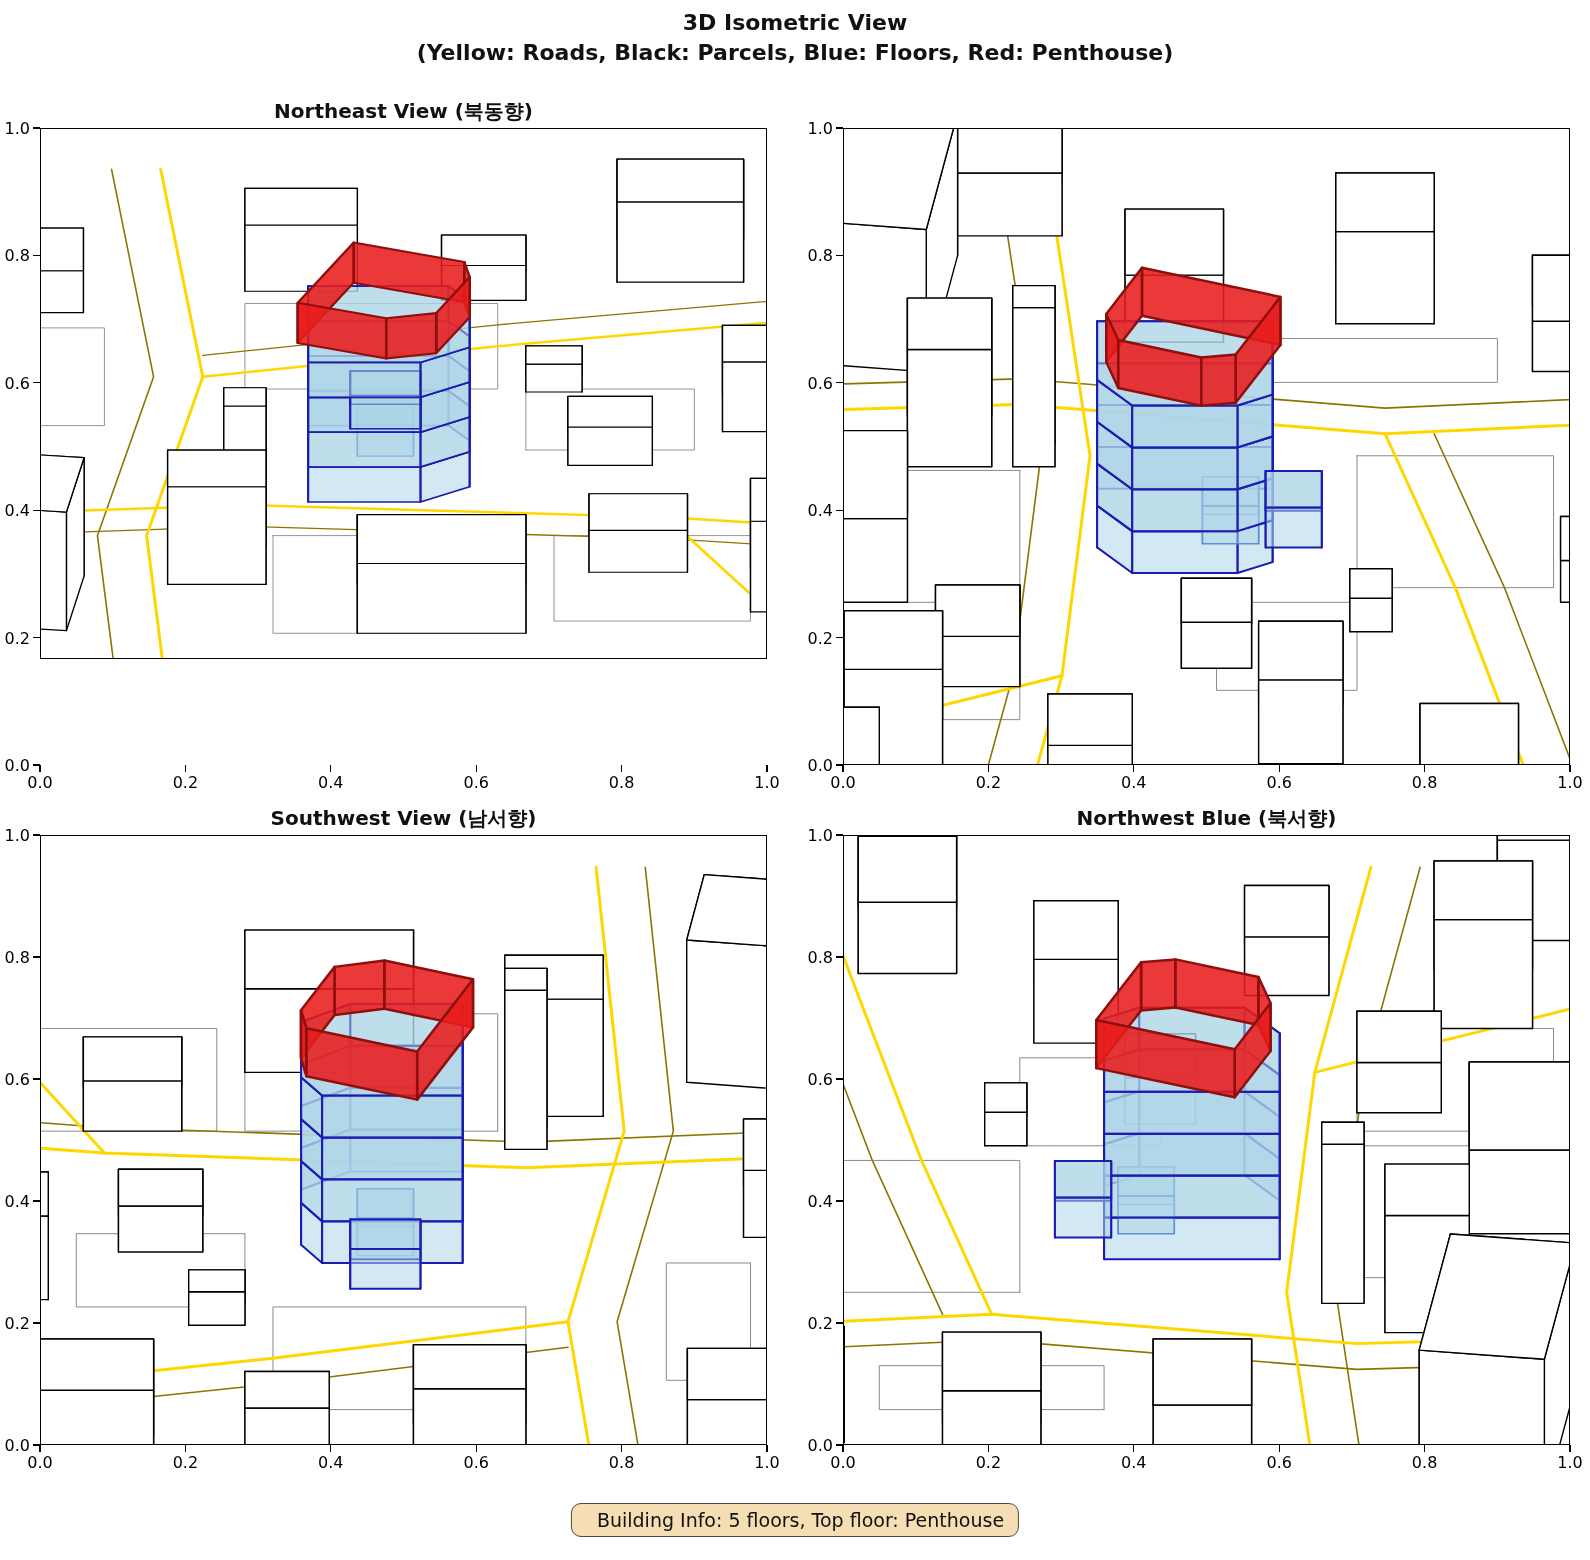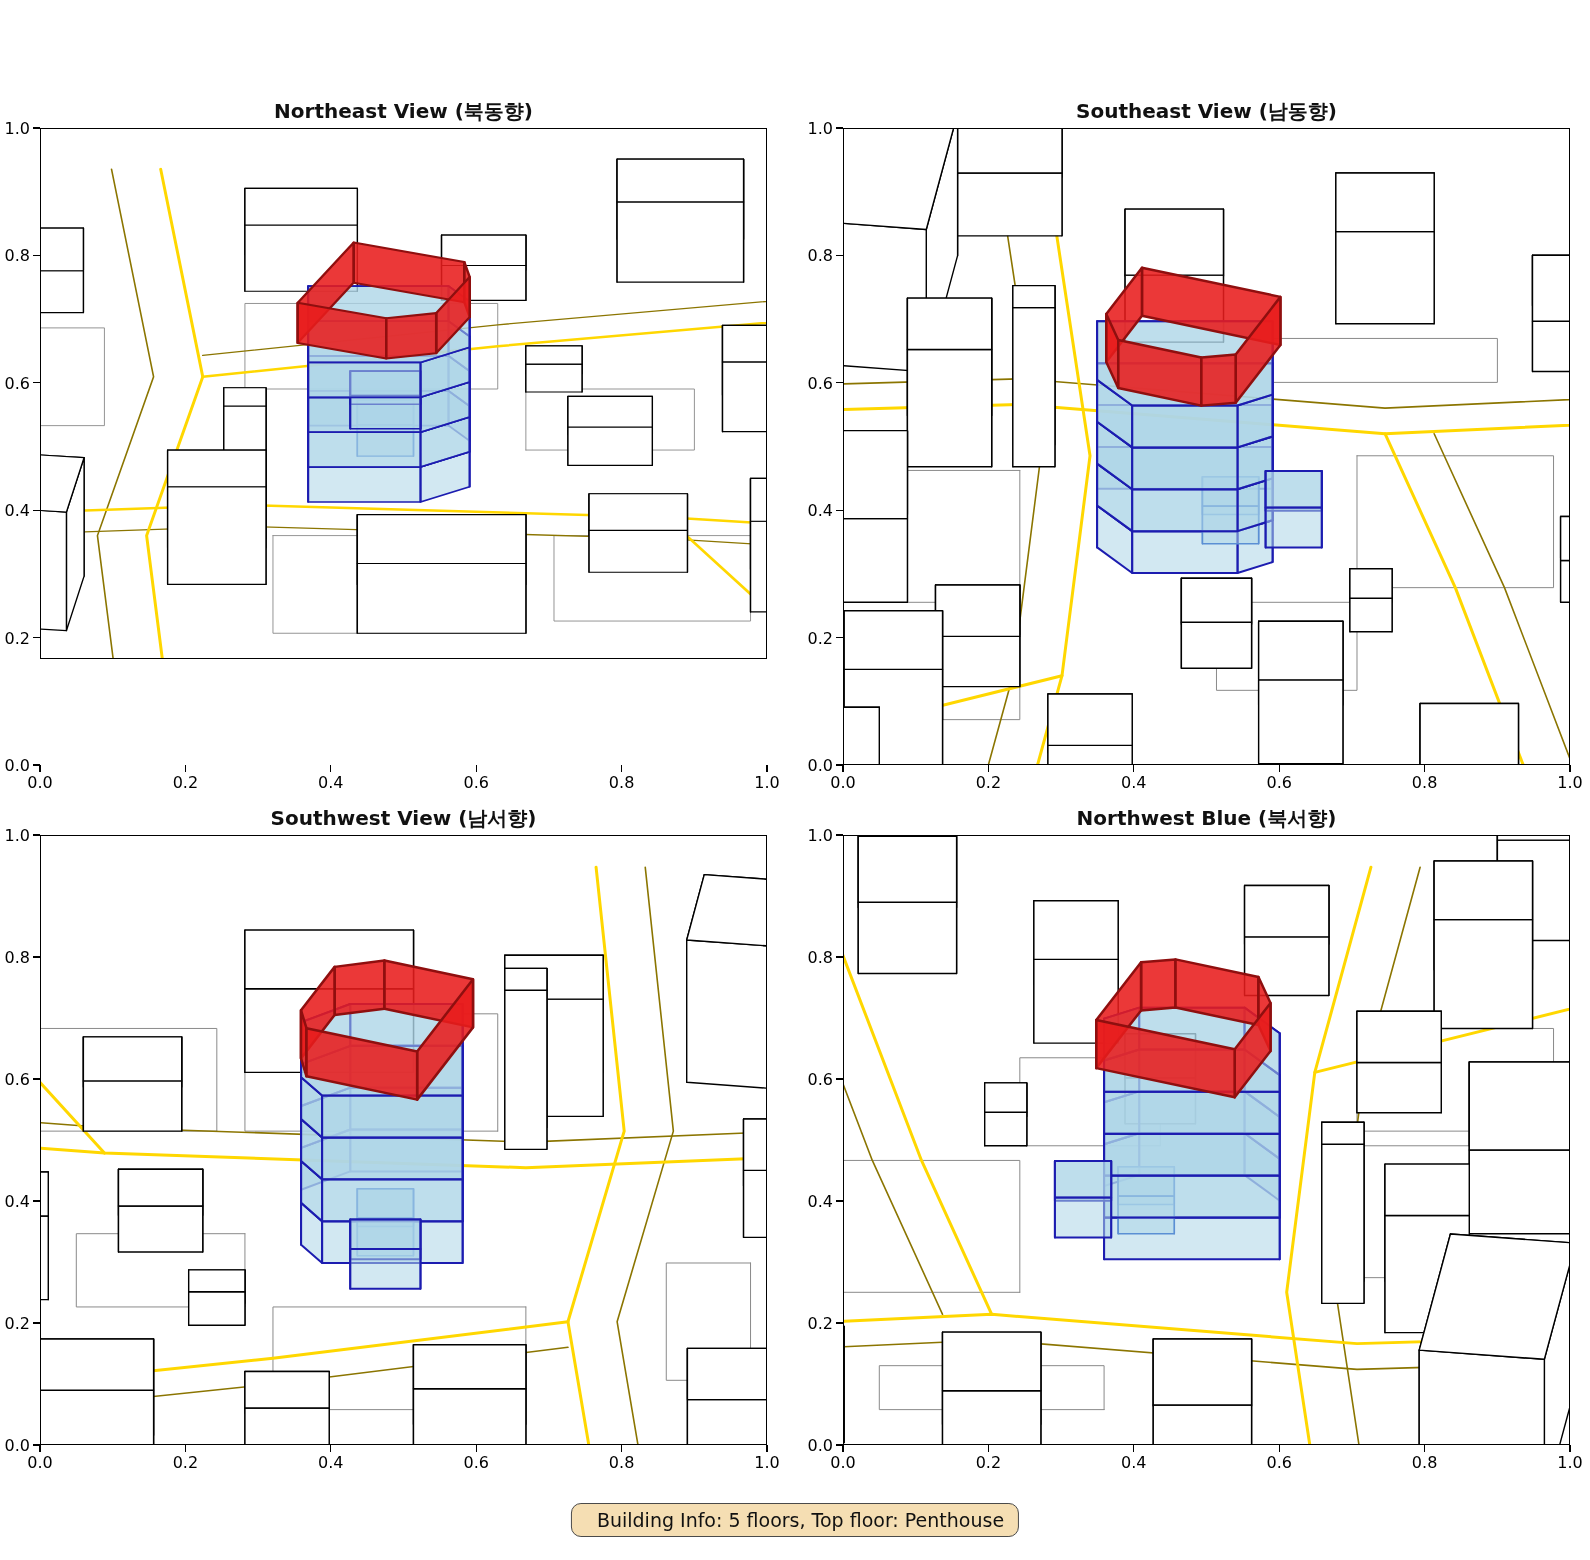--- a/index.html
+++ b/index.html
@@ -32,20 +32,24 @@
     position:absolute;left:50%;top:1503px;transform:translateX(-50%);
     font-size:19px;padding:5px 14px;border-radius:10px;
     border:1.6px solid #4a4a4a;white-space:nowrap;
   }
 </style>
 </head>
 <body>
 
 <div id="figure">
 
+  <div class="main-title">
+    <div>3D Isometric View</div>
+    <div>(Yellow: Roads, Black: Parcels, Blue: Floors, Red: Penthouse)</div>
+  </div>
 
   <div class="panel" id="panel-ne" style="left:40px;top:128px;width:727px;height:531px;">
     <div class="panel-title">Northeast View (북동향)</div>
     <div class="axes">
       <svg viewBox="0 0 727 637" preserveAspectRatio="none">
           <path d="M204.5 313.1L458.0 313.1L458.0 210.1L204.5 210.1L204.5 313.1" fill="none" stroke="#8a8a8a" stroke-width="1" stroke-linejoin="round" stroke-linecap="round"></path>
           <path d="M486.2 386.6L655.2 386.6L655.2 313.1L486.2 313.1L486.2 386.6" fill="none" stroke="#8a8a8a" stroke-width="1" stroke-linejoin="round" stroke-linecap="round"></path>
           <path d="M-20.9 357.2L63.6 357.2L63.6 239.5L-20.9 239.5L-20.9 357.2" fill="none" stroke="#8a8a8a" stroke-width="1" stroke-linejoin="round" stroke-linecap="round"></path>
           <path d="M232.6 489.6L486.2 489.6L486.2 607.2L232.6 607.2L232.6 489.6" fill="none" stroke="#8a8a8a" stroke-width="1" stroke-linejoin="round" stroke-linecap="round"></path>
           <path d="M514.4 489.6L711.5 489.6L711.5 592.5L514.4 592.5L514.4 489.6" fill="none" stroke="#8a8a8a" stroke-width="1" stroke-linejoin="round" stroke-linecap="round"></path>
@@ -222,21 +226,20 @@
       <span class="ticklabel ticklabel-x" style="left: 581.6px; top: 645px;">0.8</span>
       <div class="tick tick-y" style="left: -7px; top: 126.8px;"></div>
       <span class="ticklabel ticklabel-y" style="right: 737px; top: 127.4px;">0.8</span>
       <div class="tick tick-x" style="left: 726.4px; top: 637px;"></div>
       <span class="ticklabel ticklabel-x" style="left: 727px; top: 645px;">1.0</span>
       <div class="tick tick-y" style="left: -7px; top: -0.6px;"></div>
       <span class="ticklabel ticklabel-y" style="right: 737px; top: 0px;">1.0</span>
     </div>
 
   <div class="panel" id="panel-se" style="left:843px;top:128px;width:727px;height:637px;">
-    <div class="panel-title">Southeast View (남동향)</div>
     <div class="axes">
       <svg viewBox="0 0 727 637" preserveAspectRatio="none">
           <path d="M514.4 327.8L514.4 460.1L711.5 460.1L711.5 327.8L514.4 327.8" fill="none" stroke="#8a8a8a" stroke-width="1" stroke-linejoin="round" stroke-linecap="round"></path>
           <path d="M373.5 474.8L373.5 563.1L514.4 563.1L514.4 474.8L373.5 474.8" fill="none" stroke="#8a8a8a" stroke-width="1" stroke-linejoin="round" stroke-linecap="round"></path>
           <path d="M429.8 210.1L429.8 254.2L655.2 254.2L655.2 210.1L429.8 210.1" fill="none" stroke="#8a8a8a" stroke-width="1" stroke-linejoin="round" stroke-linecap="round"></path>
           <path d="M176.3 342.5L176.3 474.8L-49.1 474.8L-49.1 342.5L176.3 342.5" fill="none" stroke="#8a8a8a" stroke-width="1" stroke-linejoin="round" stroke-linecap="round"></path>
           <path d="M176.3 489.6L176.3 592.5L-20.9 592.5L-20.9 489.6L176.3 489.6" fill="none" stroke="#8a8a8a" stroke-width="1" stroke-linejoin="round" stroke-linecap="round"></path>
           <path d="M155.2 48.3L197.4 327.8L169.3 548.4L112.9 754.3" fill="none" stroke="#8B7500" stroke-width="1.6" stroke-linejoin="round" stroke-linecap="round"></path>
           <path d="M1021.4 257.9L542.5 280.0L176.3 250.6L-330.8 265.3" fill="none" stroke="#8B7500" stroke-width="1.6" stroke-linejoin="round" stroke-linecap="round"></path>
           <path d="M591.8 305.7L662.3 460.1L774.9 754.3" fill="none" stroke="#8B7500" stroke-width="1.6" stroke-linejoin="round" stroke-linecap="round"></path>

